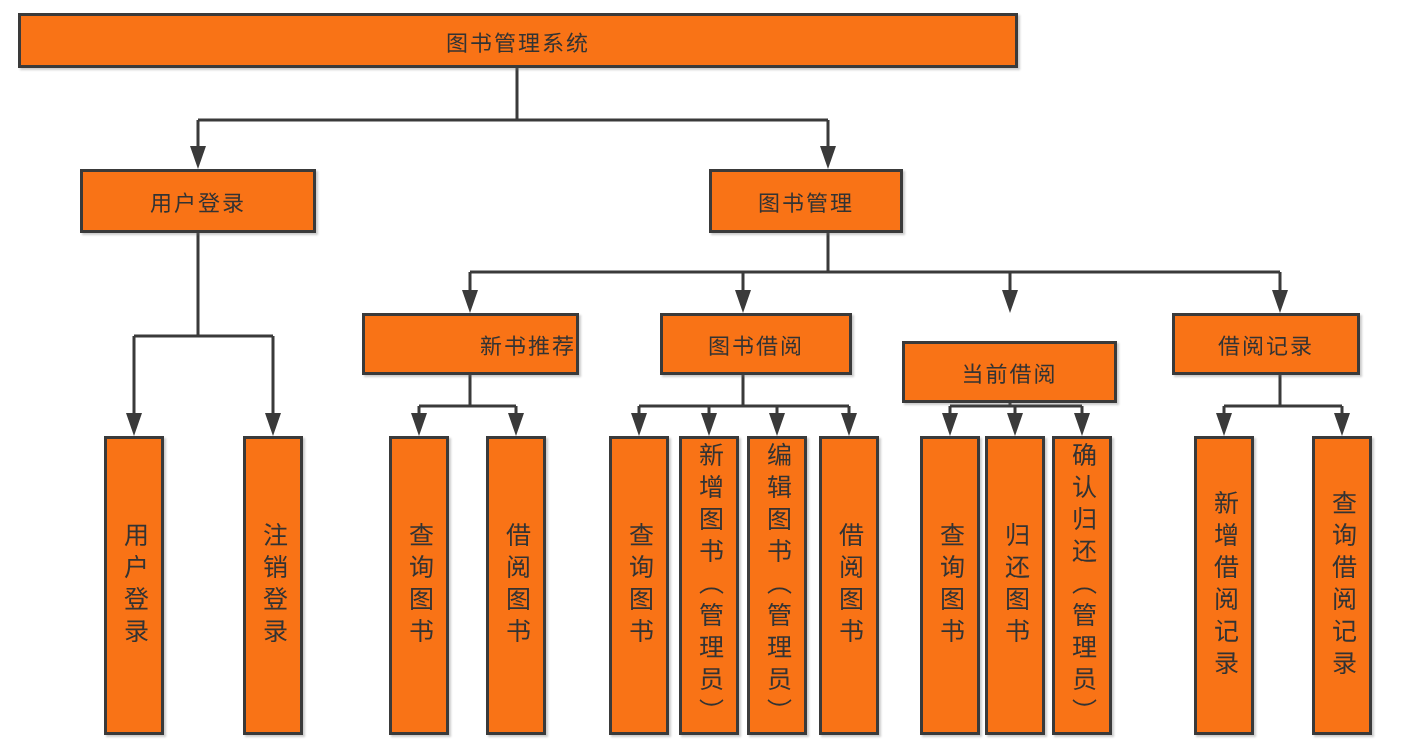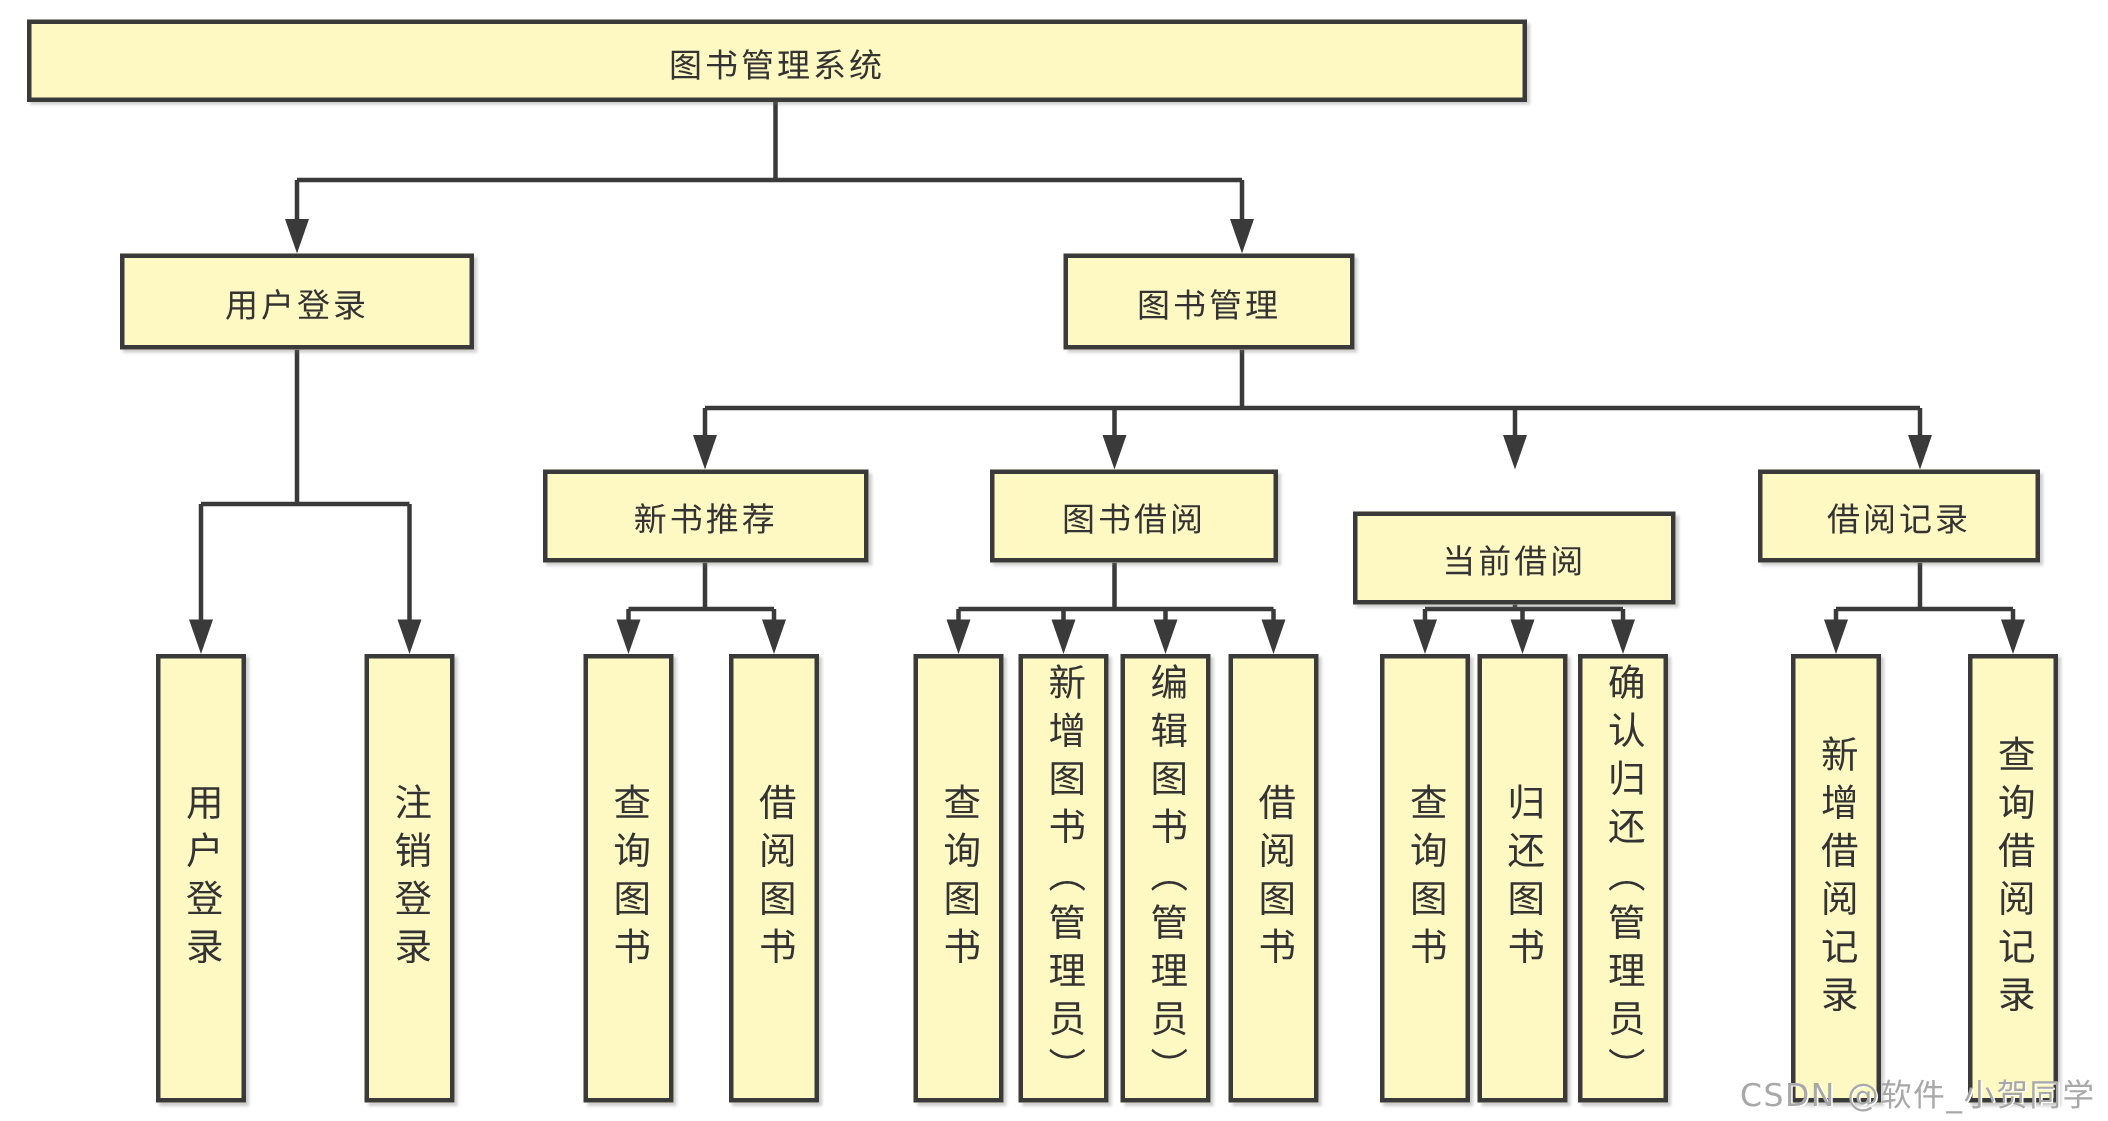--- a/index.html
+++ b/index.html
@@ -19,21 +19,21 @@
   svg.wires {
     position: absolute;
     left: 0; top: 0;
     width: 1405px; height: 747px;
     pointer-events: none;
   }
   .node {
     position: absolute;
     box-sizing: border-box;
     border: 3px solid #3a3a3a;
-    background: #fef9c3;
+    background: #f97316;
     display: flex;
     align-items: center;
     justify-content: center;
     box-shadow: 2px 2px 2px rgba(110,110,110,0.35);
   }
   .node .label {
     color: #333333;
     font-size: 22px;
     letter-spacing: 2px;
     white-space: nowrap;
@@ -119,21 +119,21 @@
     <span class="label">图书管理系统</span>
   </div>
 
   <div class="node lvl2" style="left:80px; width:236px;">
     <span class="label">用户登录</span>
   </div>
   <div class="node lvl2" style="left:709px; width:194px;">
     <span class="label">图书管理</span>
   </div>
 
-  <div class="node lvl3" style="left:362px; width:217px;">
+  <div class="node lvl3" style="left:362px; width:217px;justify-content:flex-end;">
     <span class="label">新书推荐</span>
   </div>
   <div class="node lvl3" style="left:660px; width:192px;">
     <span class="label">图书借阅</span>
   </div>
   <div class="node lvl3" style="left:902px; width:215px;margin-top:28px;">
     <span class="label">当前借阅</span>
   </div>
   <div class="node lvl3" style="left:1172px; width:188px;">
     <span class="label">借阅记录</span>
@@ -172,15 +172,14 @@
   <div class="node leaf" style="left:1052px;">
     <span class="label">确认归还（管理员）</span>
   </div>
   <div class="node leaf" style="left:1194px;">
     <span class="label">新增借阅记录</span>
   </div>
   <div class="node leaf" style="left:1312px;">
     <span class="label">查询借阅记录</span>
   </div>
 
-  <div class="watermark">CSDN @软件_小贺同学</div>
 
 </div>
 
 </body></html>

